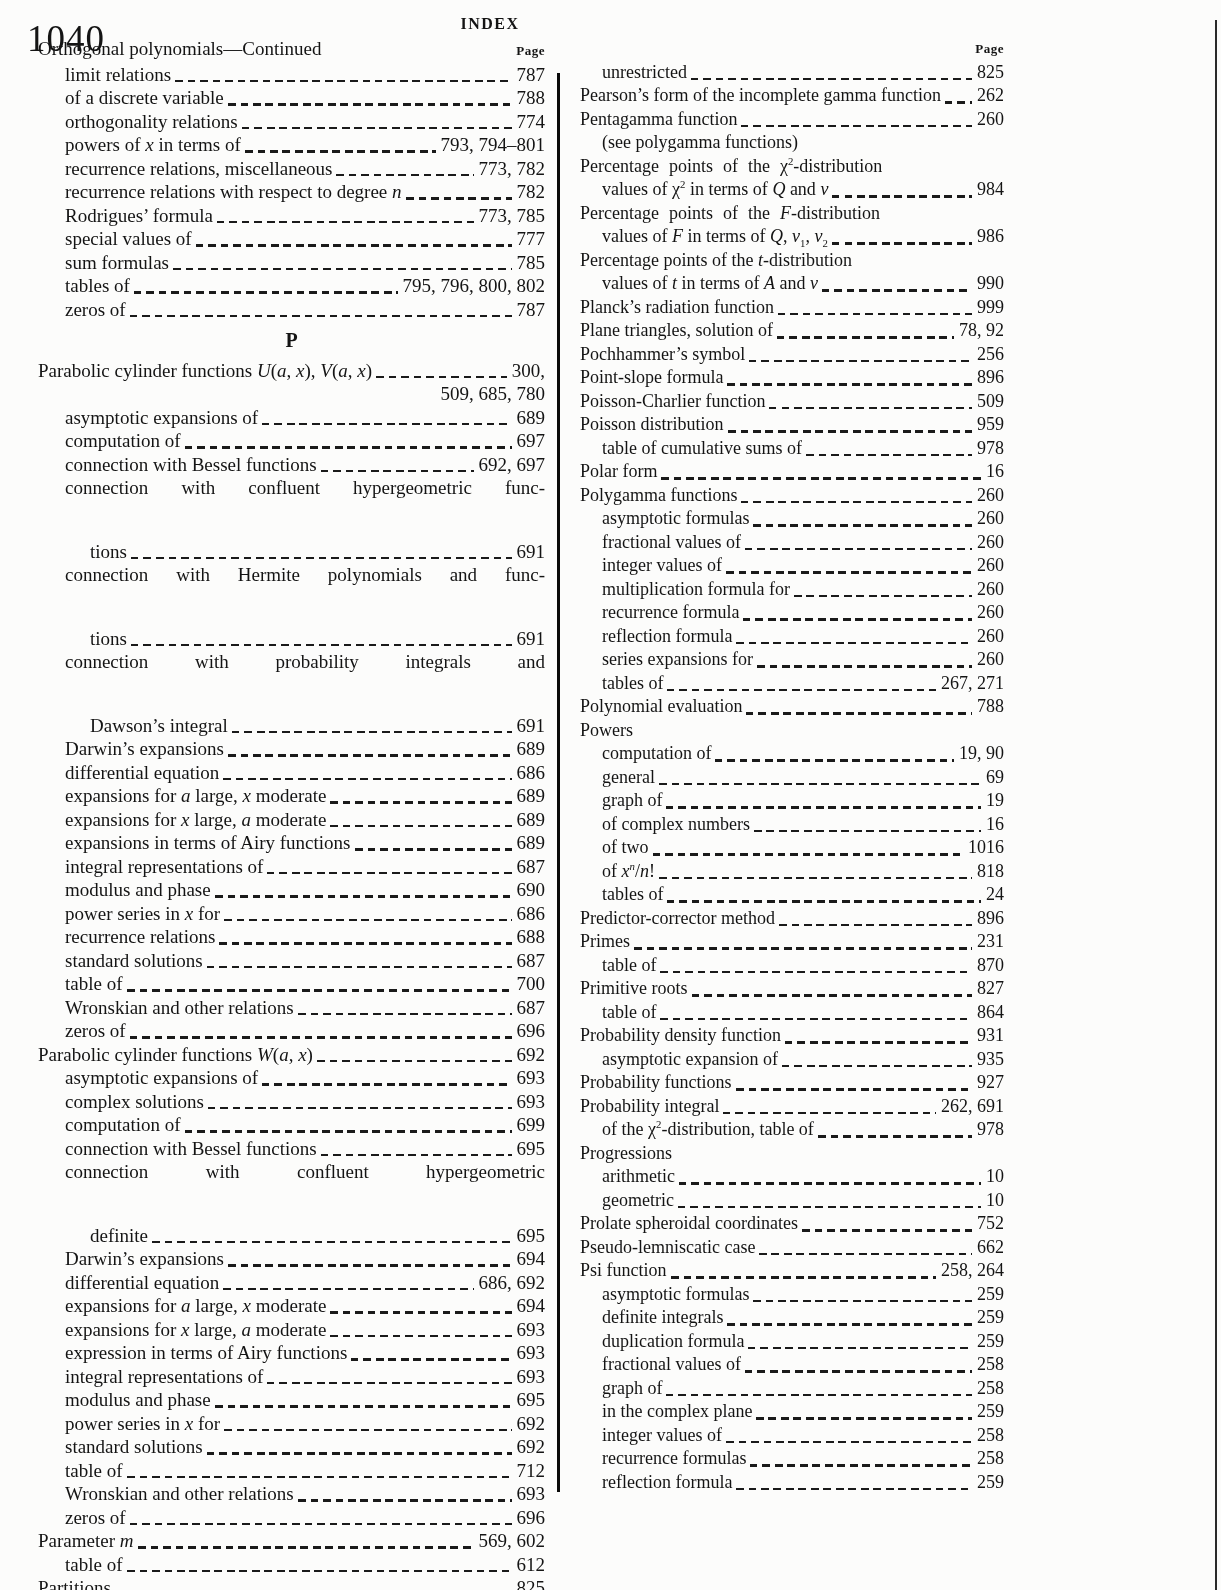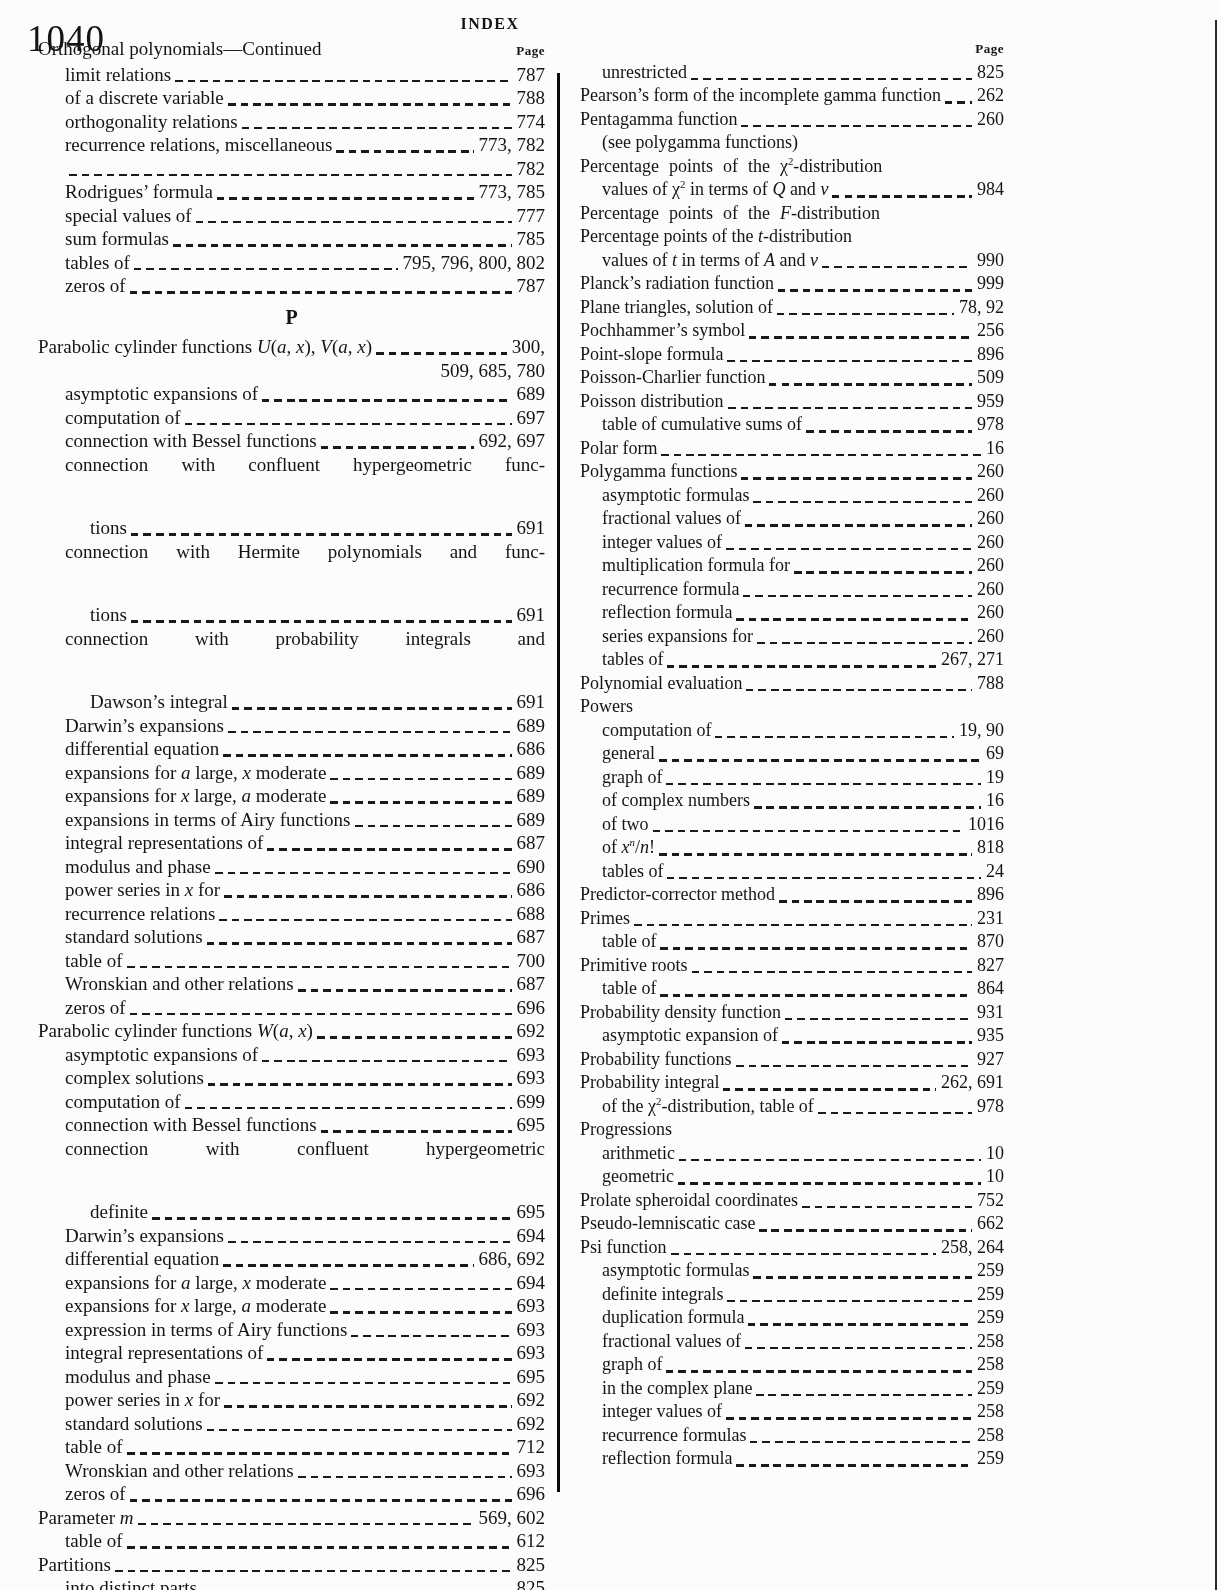--- a/index.html
+++ b/index.html
@@ -54,25 +54,31 @@
       <span class="etext">of a discrete variable</span>
       <span class="leader"></span>
       <span class="pnum">788</span>
     </div>
     <div class="row ind1">
       <span class="etext">orthogonality relations</span>
       <span class="leader"></span>
       <span class="pnum">774</span>
     </div>
     <div class="row ind1">
+      <span class="etext">powers of <i>x</i> in terms of</span>
+      <span class="leader"></span>
+      <span class="pnum">793, 794–801</span>
+    </div>
+    <div class="row ind1">
       <span class="etext">recurrence relations, miscellaneous</span>
       <span class="leader"></span>
       <span class="pnum">773, 782</span>
     </div>
     <div class="row ind1">
+      <span class="etext">recurrence relations with respect to degree <i>n</i></span>
       <span class="leader"></span>
       <span class="pnum">782</span>
     </div>
     <div class="row ind1">
       <span class="etext">Rodrigues’ formula</span>
       <span class="leader"></span>
       <span class="pnum">773, 785</span>
     </div>
     <div class="row ind1">
       <span class="etext">special values of</span>
@@ -354,20 +360,25 @@
     <div class="row ind0 wide">
       <span class="etext">Percentage points of the χ<sup>2</sup>-distribution</span>
     </div>
     <div class="row ind1">
       <span class="etext">values of χ<sup>2</sup> in terms of <i>Q</i> and <i>ν</i></span>
       <span class="leader"></span>
       <span class="pnum">984</span>
     </div>
     <div class="row ind0 wide">
       <span class="etext">Percentage points of the <i>F</i>-distribution</span>
+    </div>
+    <div class="row ind1">
+      <span class="etext">values of <i>F</i> in terms of <i>Q</i>, <i>ν</i><sub>1</sub>, <i>ν</i><sub>2</sub></span>
+      <span class="leader"></span>
+      <span class="pnum">986</span>
     </div>
     <div class="row ind0">
       <span class="etext">Percentage points of the <i>t</i>-distribution</span>
     </div>
     <div class="row ind1">
       <span class="etext">values of <i>t</i> in terms of <i>A</i> and <i>ν</i></span>
       <span class="leader"></span>
       <span class="pnum">990</span>
     </div>
     <div class="row ind0">

